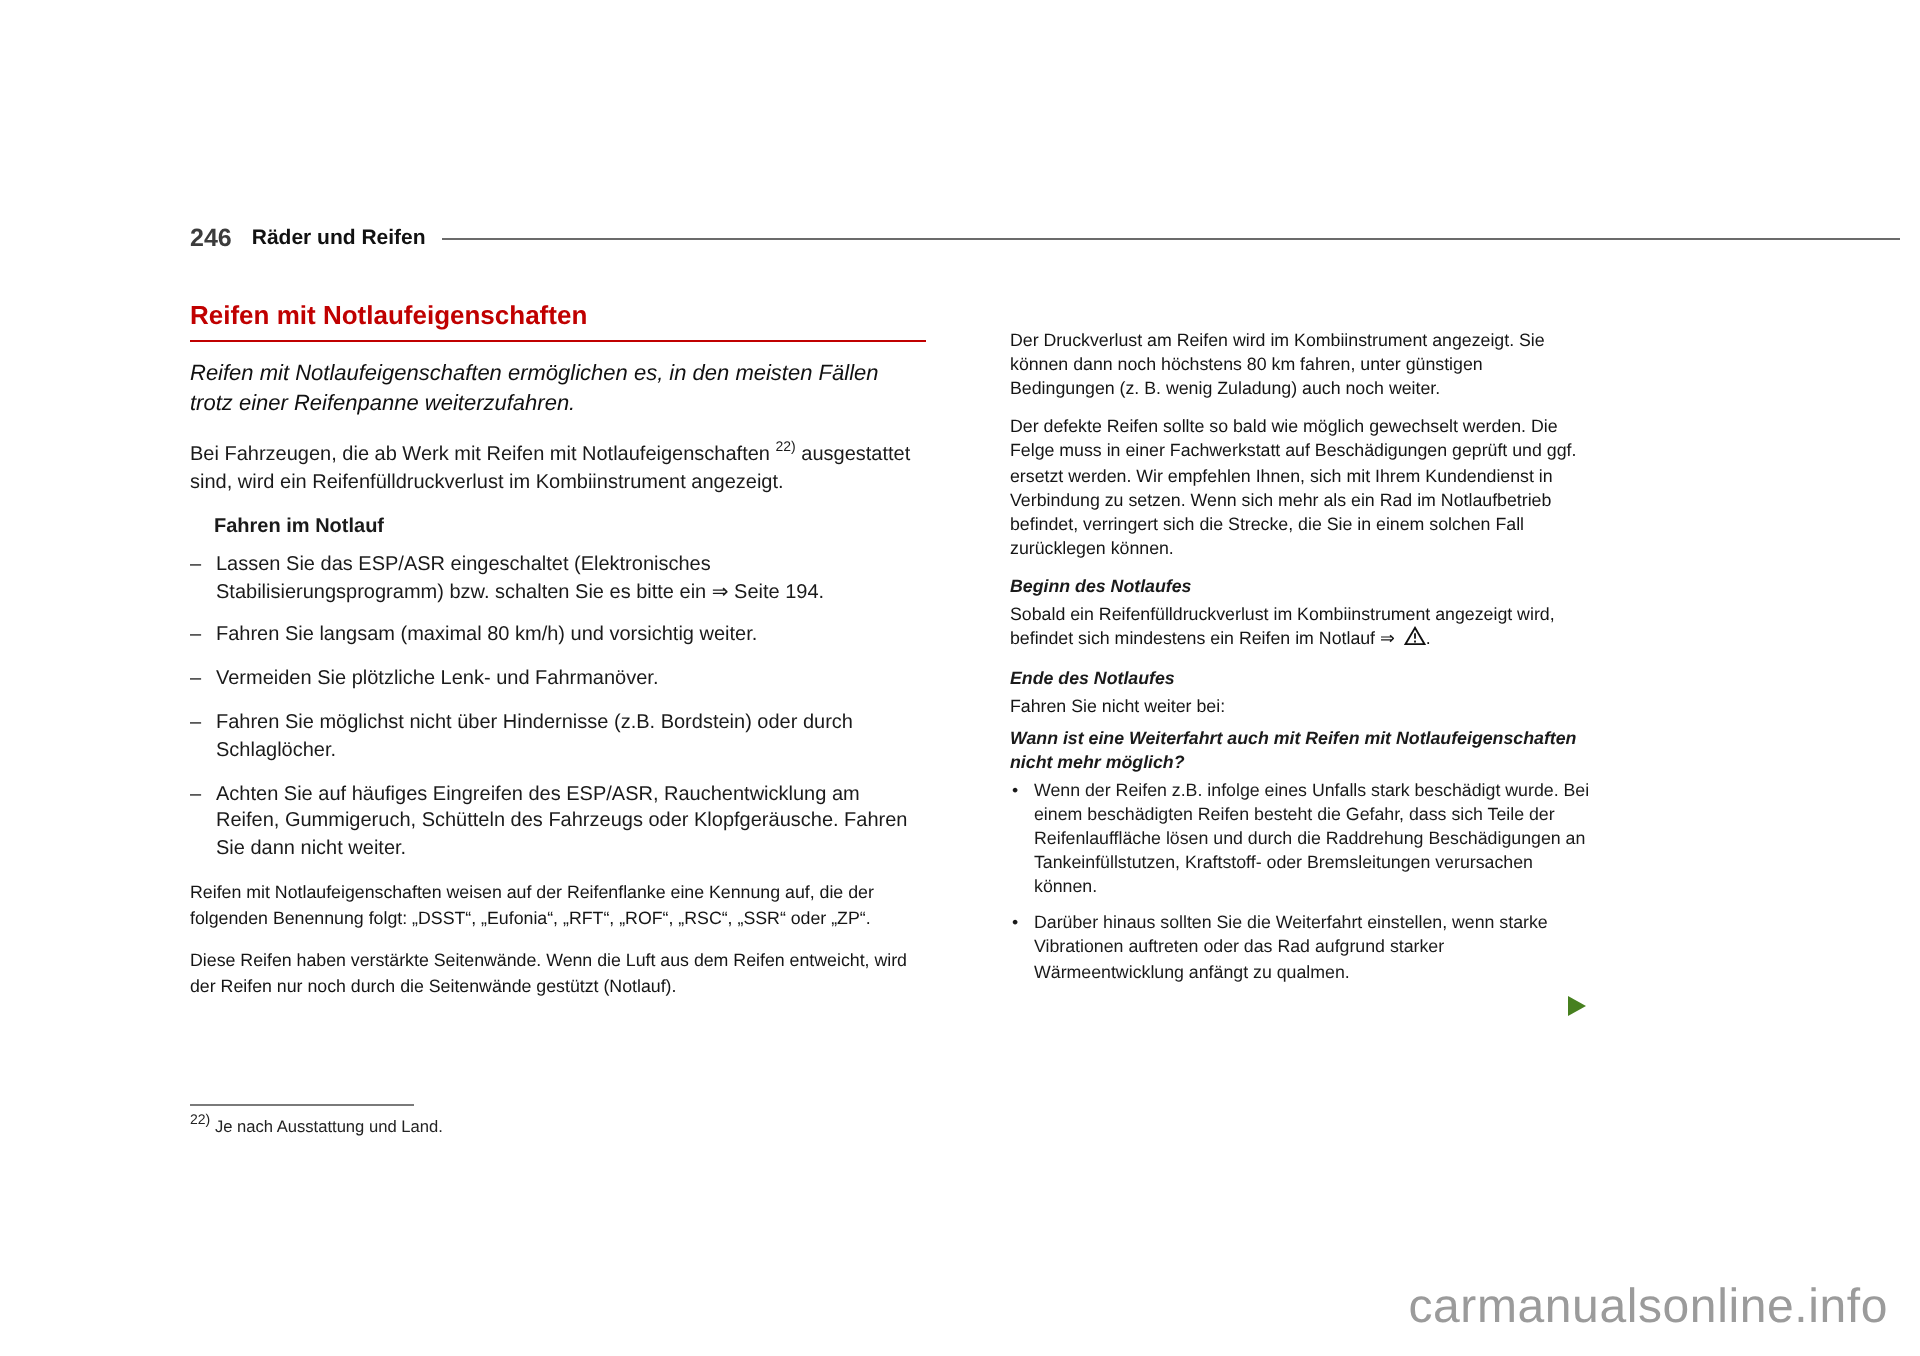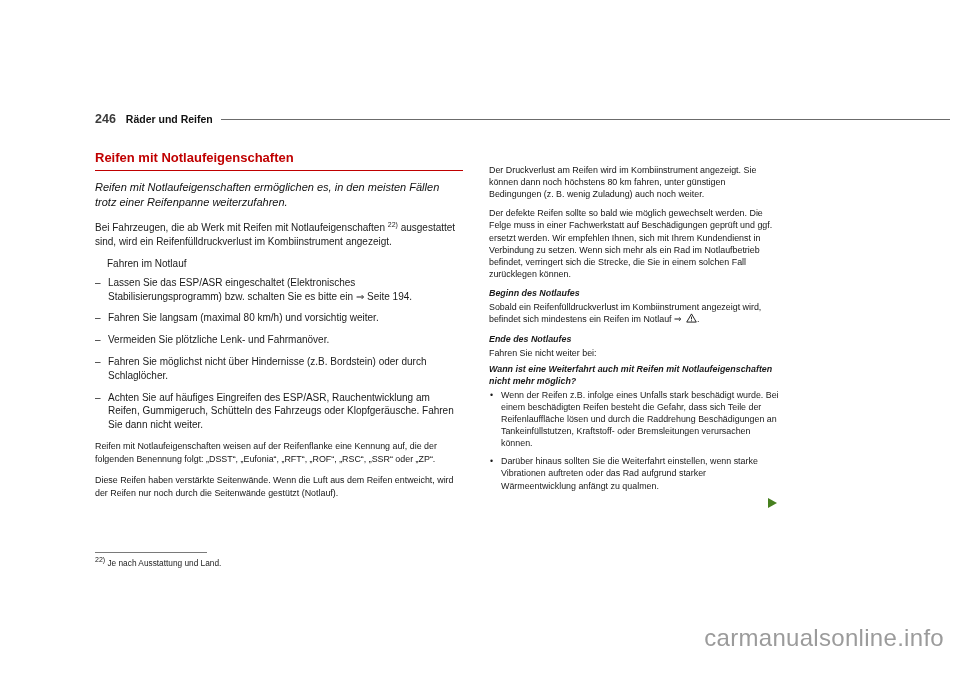--- a/index.html
+++ b/index.html
@@ -16,33 +16,33 @@
   
   .page-header {
     position:absolute; top:112px; left:95px; right:10px;
     display:flex; align-items:center;
   }
   .page-number { font-weight:bold; font-size:12.5px; color:#3c3c3c; margin-right:10px; }
   .chapter-title { font-weight:bold; font-size:10.5px; color:#111; white-space:nowrap; margin-right:8px; }
   .header-rule { flex:1; height:1px; background:#6b6b6b; }
 
   
-  .columns { position:absolute; top:150px; left:95px; display:flex; gap:26px; }
+  .columns { position:absolute; top:150px; left:95px; display:flex; gap:42px; }
   .col-left { width:368px; }
   .col-right { width:290px;margin-top:14px; }
 
   
   .section-title {
     color:#c00000; font-size:13px; font-weight:bold;
     padding-bottom:5px; border-bottom:1.5px solid #c00000; margin-bottom:9px;
   }
   .lead { font-style:italic; font-size:11px; line-height:1.4; margin-bottom:10px; color:#111; }
   .body-text { font-size:10px; line-height:1.4; margin-bottom:9px; }
   .fn-ref { font-size:7px; vertical-align:super; line-height:0; }
-  .subhead { font-size:10px; font-weight:normal; margin:4px 0 7px 0;padding-left:12px; }
+  .subhead { font-size:10px; font-weight:bold; margin:4px 0 7px 0;padding-left:12px; }
   .dash-list { list-style:none; margin-bottom:8px; }
   .dash-list li { position:relative; padding-left:13px; font-size:10px; line-height:1.38; margin-bottom:8px; }
   .dash-list li::before { content:"–"; position:absolute; left:0; top:0; }
   .small-text { font-size:8.9px; line-height:1.42; margin-bottom:9px; color:#151515; }
 
   
   .r-text { font-size:8.9px; line-height:1.36; margin-bottom:7px; color:#151515; }
   .r-text.tight { margin-bottom:3px; }
   .r-subhead { font-size:8.9px; font-weight:bold; margin:3px 0 2px 0; line-height:1.36;font-style:italic; }
   .bullet-list { list-style:none; margin:2px 0 6px 0; }
@@ -59,21 +59,21 @@
     border-left:9px solid #47801f;
   }
 
   
   .footnote { position:absolute; left:95px; top:552px; }
   .footnote-rule { width:112px; height:1px; background:#7a7a7a; margin-bottom:5px; }
   .footnote-text { font-size:8.3px; color:#222; }
 
   
   .watermark {
-    position:absolute; right:16px; bottom:26px;
+    position:absolute; right:16px; bottom:10px;
     font-size:24px; color:#9b9b9b; letter-spacing:0.3px;
   }
 </style>
 </head>
 <body>
 
 <div class="page">
 
   <header class="page-header">
     <span class="page-number">246</span>

